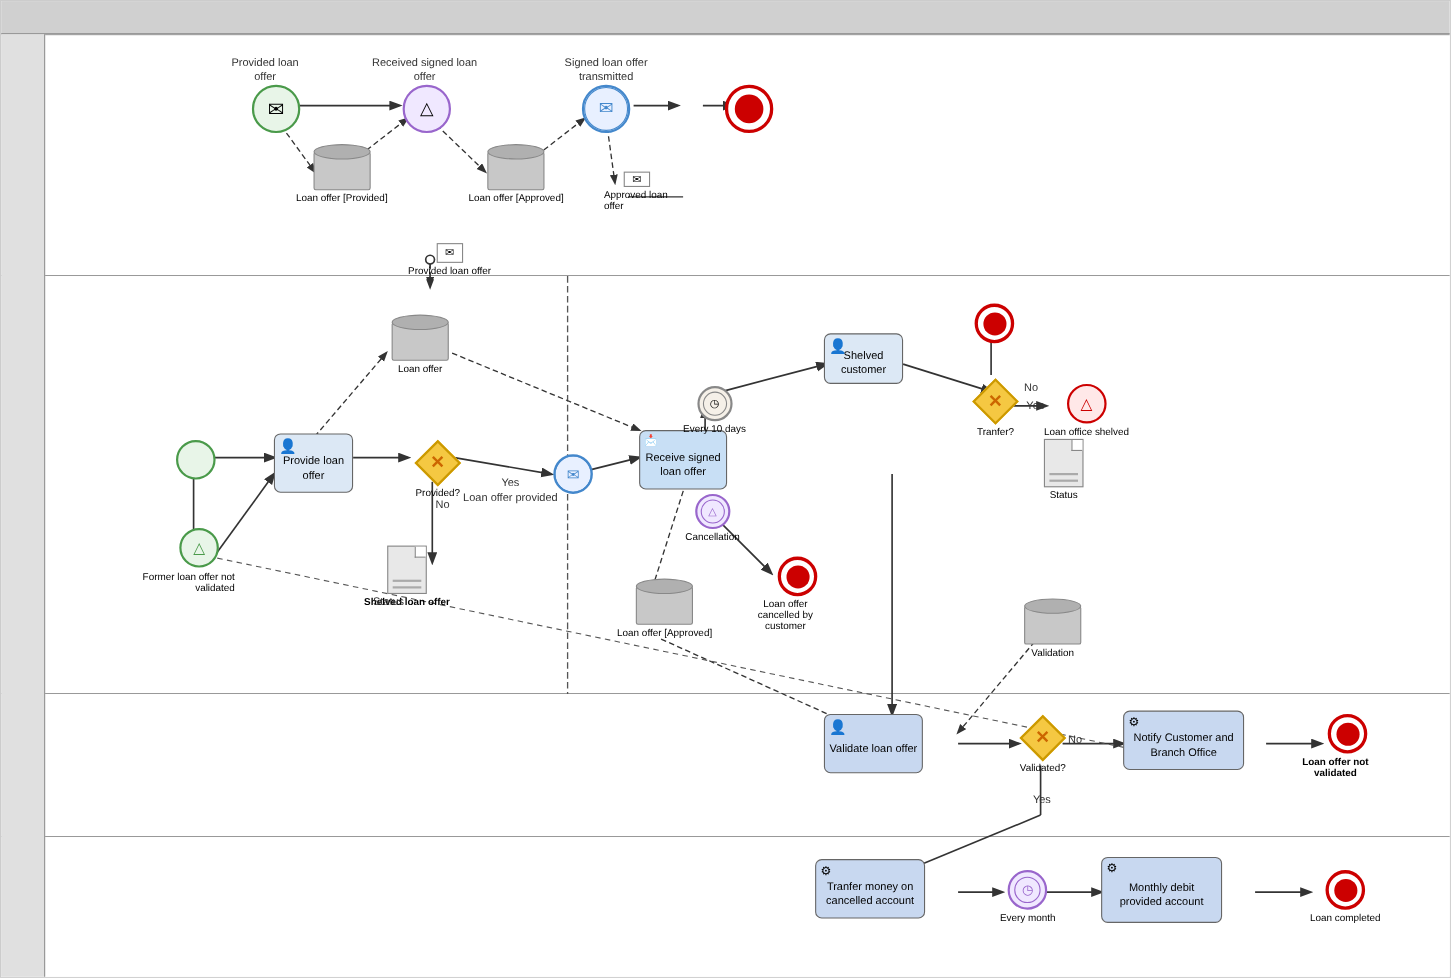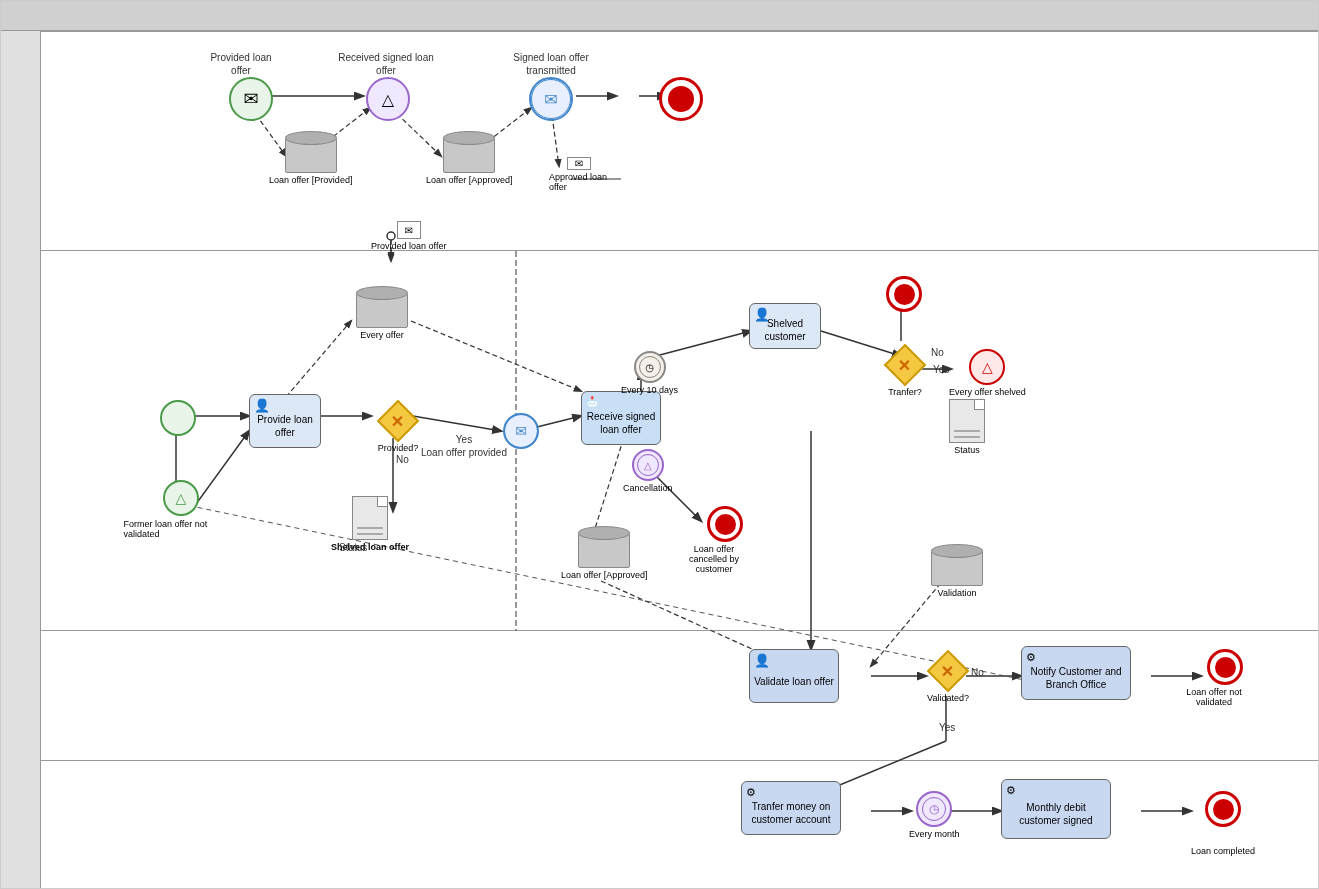--- a/index.html
+++ b/index.html
@@ -322,21 +322,21 @@
   </div>
 
   <div class="bpmn-element" style="left:155px;top:395px;width:44px;height:44px;">
     <div class="event-circle start-event" style="width:36px;height:36px;"></div>
   </div>
 
   <div class="bpmn-element" style="left:155px;top:478px;width:50px;height:60px;">
     <div class="event-circle" style="width:36px;height:36px;border:2px solid #4a9a4a;background:#e8f5e8;">
       <span style="font-size:14px;color:#4a9a4a;">△</span>
     </div>
-    <div style="font-size:9px;text-align:left;margin-top:3px;width:90px;margin-left:-25px;">Former loan offer not validated</div>
+    <div style="font-size:9px;text-align:right;margin-top:3px;width:90px;margin-left:-25px;">Former loan offer not validated</div>
   </div>
 
   <div class="bpmn-element" style="left:248px;top:393px;">
     <div class="task-box" style="width:72px;height:54px;position:relative;">
       <span style="position:absolute;top:3px;left:4px;font-size:13px;">👤</span>
       <span style="margin-top:10px;font-size:10px;">Provide loan offer</span>
     </div>
   </div>
 
   <div class="bpmn-element" style="left:375px;top:398px;">
@@ -356,21 +356,21 @@
       <span style="font-size:14px;color:#4488cc;">✉</span>
     </div>
     <div style="position:absolute;inset:3px;border-radius:50%;border:1.5px solid #4488cc;"></div>
   </div>
 
   <div class="bpmn-element" style="left:355px;top:285px;">
     <div style="position:relative;width:52px;height:42px;">
       <div style="position:absolute;bottom:0;left:0;right:0;height:35px;background:#c8c8c8;border:1.5px solid #888;border-radius:2px;"></div>
       <div style="position:absolute;top:0;left:0;right:0;height:14px;background:#b0b0b0;border:1.5px solid #888;border-radius:50%;"></div>
     </div>
-    <div style="font-size:9px;text-align:center;margin-top:2px;">Every offer</div>
+    <div style="font-size:9px;text-align:center;margin-top:2px;">Loan offer</div>
   </div>
 
   <div class="bpmn-element" style="left:330px;top:495px;">
     <div style="width:36px;height:44px;background:#e8e8e8;border:1.5px solid #888;position:relative;">
       <div style="position:absolute;top:0;right:0;width:10px;height:10px;background:#fff;border-left:1.5px solid #888;border-bottom:1.5px solid #888;"></div>
       <div style="position:absolute;bottom:4px;left:4px;right:4px;height:2px;background:#aaa;"></div>
       <div style="position:absolute;bottom:10px;left:4px;right:4px;height:2px;background:#aaa;"></div>
     </div>
     <div style="font-size:9px;margin-top:2px;font-weight:bold;">Shelved loan offer</div>
   </div>
@@ -420,21 +420,21 @@
   <div class="bpmn-element" style="left:885px;top:275px;">
     <div class="event-circle end-event" style="width:36px;height:36px;">
       <div class="end-event-inner"></div>
     </div>
   </div>
 
   <div class="bpmn-element" style="left:948px;top:348px;">
     <div class="event-circle" style="width:36px;height:36px;border:2px solid #cc0000;background:#ffe8e8;">
       <span style="font-size:14px;color:#cc0000;">△</span>
     </div>
-    <div style="font-size:9px;text-align:center;margin-top:2px;">Every offer shelved</div>
+    <div style="font-size:9px;text-align:center;margin-top:2px;">Loan office shelved</div>
   </div>
 
   <div class="bpmn-element" style="left:948px;top:398px;">
     <div style="width:36px;height:44px;background:#e8e8e8;border:1.5px solid #888;position:relative;">
       <div style="position:absolute;top:0;right:0;width:10px;height:10px;background:#fff;border-left:1.5px solid #888;border-bottom:1.5px solid #888;"></div>
       <div style="position:absolute;bottom:4px;left:4px;right:4px;height:2px;background:#aaa;"></div>
       <div style="position:absolute;bottom:10px;left:4px;right:4px;height:2px;background:#aaa;"></div>
     </div>
     <div style="font-size:9px;margin-top:2px;">Status</div>
   </div>
@@ -480,50 +480,50 @@
   <div class="label-text" style="left:970px;top:665px;">No</div>
   <div class="label-text" style="left:938px;top:720px;">Yes</div>
 
   <div class="bpmn-element" style="left:1020px;top:645px;">
     <div class="task-box" style="width:110px;height:54px;position:relative;background:#c8d8f0;">
       <span style="position:absolute;top:3px;left:4px;font-size:11px;">⚙</span>
       <span style="margin-top:10px;font-size:10px;">Notify Customer and Branch Office</span>
     </div>
   </div>
 
-  <div class="bpmn-element" style="left:1195px;top:648px;">
+  <div class="bpmn-element" style="left:1195px;top:648px;font-weight:bold;">
     <div class="event-circle end-event" style="width:36px;height:36px;">
       <div class="end-event-inner"></div>
     </div>
     <div style="font-size:9px;text-align:center;margin-top:2px;width:80px;margin-left:-22px;">Loan offer not validated</div>
   </div>
 
   <div class="bpmn-element" style="left:740px;top:780px;">
     <div class="task-box" style="width:100px;height:54px;position:relative;background:#c8d8f0;">
       <span style="position:absolute;top:3px;left:4px;font-size:11px;">⚙</span>
-      <span style="margin-top:10px;font-size:10px;">Tranfer money on customer account</span>
+      <span style="margin-top:10px;font-size:10px;">Tranfer money on cancelled account</span>
     </div>
   </div>
 
   <div class="bpmn-element" style="left:908px;top:790px;">
     <div class="event-circle" style="width:36px;height:36px;border:2px solid #9966cc;background:#f0e8ff;">
       <div style="position:absolute;inset:4px;border-radius:50%;border:1.5px solid #9966cc;"></div>
       <span style="font-size:12px;color:#9966cc;">◷</span>
     </div>
     <div style="font-size:9px;text-align:center;margin-top:2px;">Every month</div>
   </div>
 
   <div class="bpmn-element" style="left:1000px;top:778px;">
     <div class="task-box" style="width:110px;height:60px;position:relative;background:#c8d8f0;">
       <span style="position:absolute;top:3px;left:4px;font-size:11px;">⚙</span>
-      <span style="margin-top:10px;font-size:10px;">Monthly debit customer signed</span>
-    </div>
-  </div>
-
-  <div class="bpmn-element" style="left:1190px;top:790px;gap:17px;">
+      <span style="margin-top:10px;font-size:10px;">Monthly debit provided account</span>
+    </div>
+  </div>
+
+  <div class="bpmn-element" style="left:1190px;top:790px;">
     <div class="event-circle end-event" style="width:36px;height:36px;">
       <div class="end-event-inner"></div>
     </div>
     <div style="font-size:9px;text-align:center;margin-top:2px;">Loan completed</div>
   </div>
 
   <div style="position:absolute;left:0;top:30px;bottom:0;width:40px;background:#e0e0e0;border-right:1px solid #999;"></div>
 
 </div>
 

